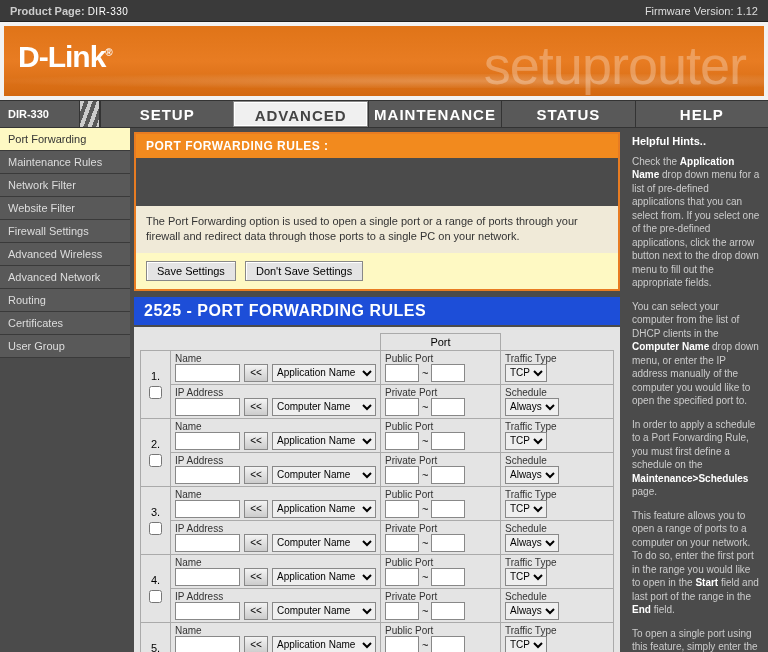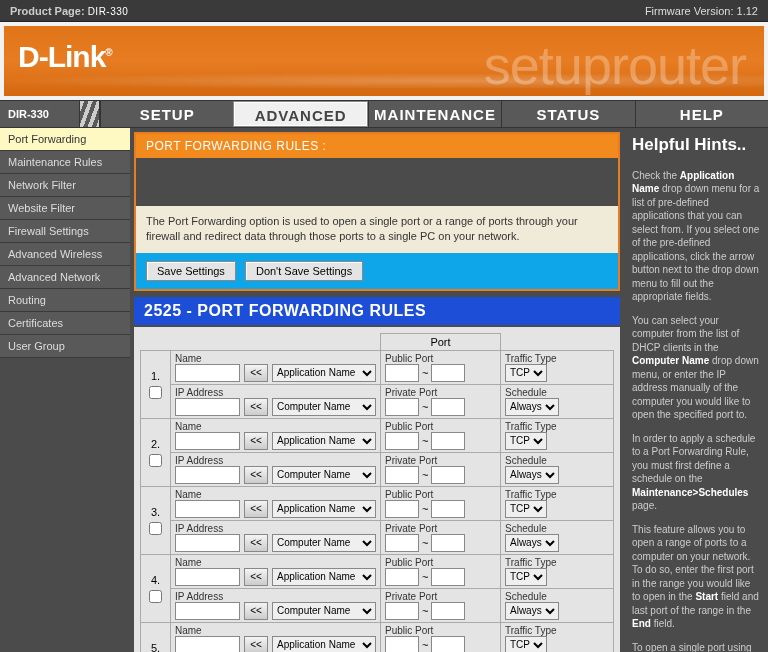--- a/index.html
+++ b/index.html
@@ -16,40 +16,40 @@
   .tabs .model-cell { width: 80px; background: #595959; color: #fff; font-weight: bold; font-size: 11px; display: flex; align-items: center; padding-left: 8px; border-right: 1px solid #333; }
   .tabs .stripes { width: 20px; background: repeating-linear-gradient(110deg, #ccc 0 4px, #595959 4px 8px); border-right: 1px solid #333; }
   .tabs .tab { flex: 1; background: #595959; color: #fff; text-align: center; line-height: 28px; font-weight: bold; font-size: 15px; letter-spacing: 1px; border-left: 1px solid #333; cursor: pointer; }
   .tabs .tab.active { background: #f0f0f0; color: #444; border: 1px solid #888; box-shadow: inset 0 0 0 1px #fff; }
   .main { display: flex; background: #4b4b4b; }
   .sidebar { width: 130px; background: #4b4b4b; }
   .sidebar .item { background: #595959; color: #ddd; padding: 5px 8px; border-bottom: 1px solid #3a3a3a; font-size: 11px; cursor: pointer; }
   .sidebar .item.active { background: #fef9c3; color: #333; }
   .content { width: 494px; background: #4b4b4b; padding: 4px 0 4px 0; }
   .panel-top { border: 2px solid #e87c22; margin: 0 4px 6px 4px; }
-  .panel-top .hdr { background: #f28a1e; color: #fff; font-weight: normal; padding: 5px 10px; font-size: 12px; letter-spacing: 0.5px; }
+  .panel-top .hdr { background: #f28a1e; color: #fff; font-weight: bold; padding: 5px 10px; font-size: 12px; letter-spacing: 0.5px; }
   .panel-top .body { background: #f0ead8; color: #333; padding: 8px 10px; font-size: 11px; line-height: 1.4; margin-top: 48px; }
-  .panel-top .btns { padding: 8px 10px 8px 10px; background: #0ea5e9; }
+  .panel-top .btns { padding: 8px 10px 8px 10px; background: #fef9c3; }
   .btn { background: #e4e4e4; border: 1px solid #888; padding: 3px 10px; font-size: 11px; box-shadow: 1px 1px 0 #fff inset; cursor: pointer; margin-right: 6px; }
   .rules-hdr { background: #1d4ed8; color: #fff; font-weight: bold; padding: 5px 10px; margin: 0 4px 2px 4px; font-size: 16px; letter-spacing: 0.5px; }
   .rules-area { background: #e4e4e4; margin: 0 4px; padding: 6px 6px; }
   .rules-table { width: 100%; border-collapse: collapse; }
   .rules-table th { background: #e4e4e4; border: 1px solid #aaa; font-weight: normal; font-size: 11px; padding: 2px 4px; text-align: center; }
   .rules-table td { border: 1px solid #aaa; padding: 2px 4px; vertical-align: top; font-size: 11px; }
   .lbl { display: block; font-size: 10px; color: #333; }
   .txt { width: 100%; border: 1px solid #888; background: #fff; font-size: 11px; height: 18px; padding: 1px 2px; }
   .txt-sm { width: 34px; border: 1px solid #888; background: #fff; font-size: 11px; height: 18px; padding: 1px 2px; }
   .sel { border: 1px solid #888; background: #efefef; font-size: 10px; height: 18px; }
   .ab { width: 24px; height: 18px; border: 1px solid #888; background: linear-gradient(#f4f4f4,#ccc); font-size: 10px; cursor: pointer; padding: 0 2px; vertical-align: bottom; }
   .col-num { width: 30px; text-align: center; vertical-align: middle !important; }
   .col-num .chk { display: block; margin: 4px auto 0 auto; }
   .row2 { display: flex; align-items: flex-end; gap: 4px; }
   .tilde { padding: 0 3px; }
   .right { width: 144px; background: #4b4b4b; color: #ccc; padding: 6px 8px; font-size: 10px; line-height: 1.35; }
-  .right .h { color: #fff; font-weight: bold; font-size: 17px; margin-bottom: 12px; }
+  .right .h { color: #fff; font-weight: bold; font-size: 11px; margin-bottom: 6px; }
   .right p { margin-bottom: 10px; }
   .right b { color: #fff; }
   select { font-family: inherit; }
   input { font-family: inherit; }
 </style>
 </head>
 <body>
 
 <div class="topbar">
   <div>

